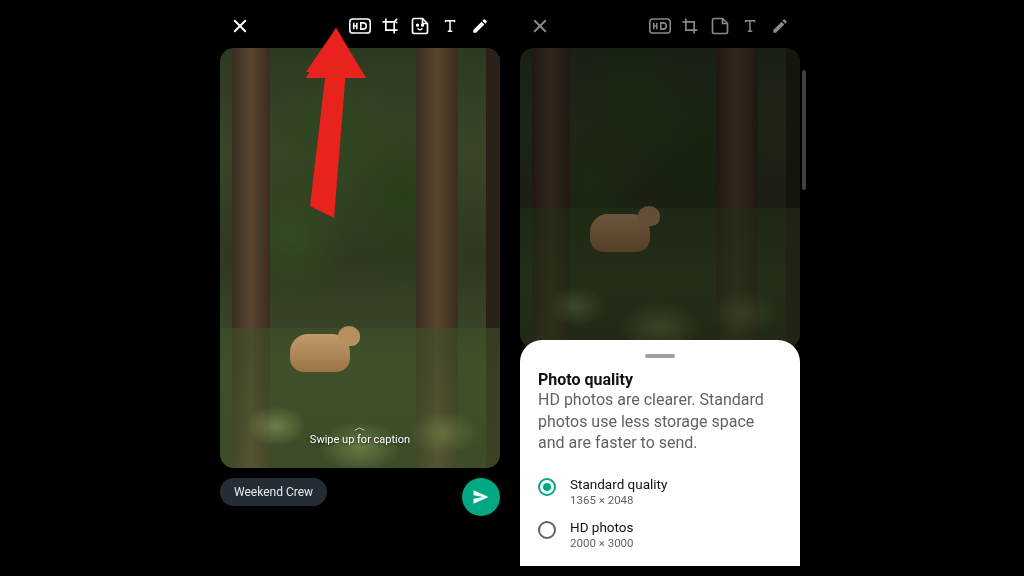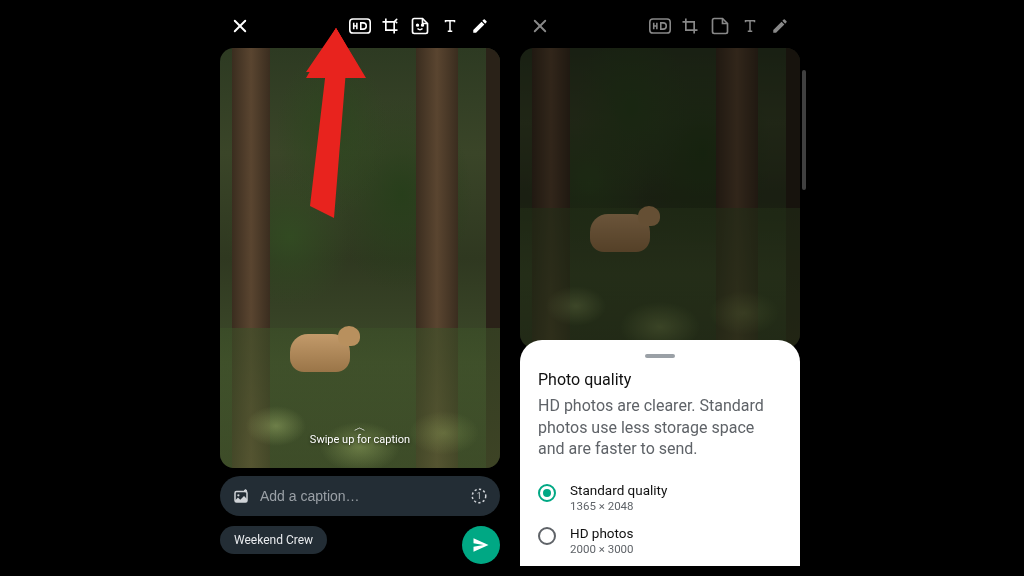--- a/index.html
+++ b/index.html
@@ -186,22 +186,21 @@
     }
     .sheet-handle {
       width: 30px;
       height: 4px;
       background: #9aa0a6;
       border-radius: 2px;
       margin: 0 auto 12px auto;
     }
     .sheet-title {
       font-size: 16px;
-      font-weight: 400;
-      margin-bottom: 6px;
+      font-weight: 700;
     }
     .sheet-desc {
       font-size: 16px;
       color: #5f6368;
       line-height: 1.35;
       margin-bottom: 16px;
     }
     .radio-row {
       display: flex;
       align-items: flex-start;
@@ -311,37 +310,20 @@
     <div class="trunk2"></div>
     <div class="trunk3"></div>
     <div class="ground"></div>
     <div class="bear"></div>
     <div class="swipe-hint">
       <span class="chev">︿</span>
       <span>Swipe up for caption</span>
     </div>
   </div>
 
-  <div class="caption-bar">
-    <div class="cap-ic">
-      <svg width="18" height="18" viewBox="0 0 24 24" fill="currentColor">
-          <rect x="4" y="6" width="16" height="14" rx="2" fill="none" stroke="currentColor" stroke-width="2"></rect>
-          <path d="M18 3v4M16 5h4" stroke="currentColor" stroke-width="2"></path>
-          <circle cx="8.5" cy="11" r="1.5"></circle>
-          <path d="M4 18l4-4 3 3 5-5 4 4v2a2 2 0 0 1-2 2H6a2 2 0 0 1-2-2z"></path>
-        </svg>
-    </div>
-    <input type="text" placeholder="Add a caption…" style="">
-    <div class="cap-ic">
-      <svg width="20" height="20" viewBox="0 0 24 24" fill="none" stroke="currentColor" stroke-width="2">
-          <circle cx="12" cy="12" r="9" stroke-dasharray="3 3"></circle>
-          <text x="12" y="16" text-anchor="middle" font-size="11" fill="currentColor" stroke="none">1</text>
-        </svg>
-    </div>
-  </div>
 
   <div class="bottom-row">
     <div class="chip">
       <span>Weekend Crew</span>
     </div>
     <div class="send-btn">
       <svg width="20" height="20" viewBox="0 0 24 24" fill="#fff">
           <path d="M3 20l18-8L3 4v6l12 2-12 2v6z"></path>
         </svg>
     </div>

